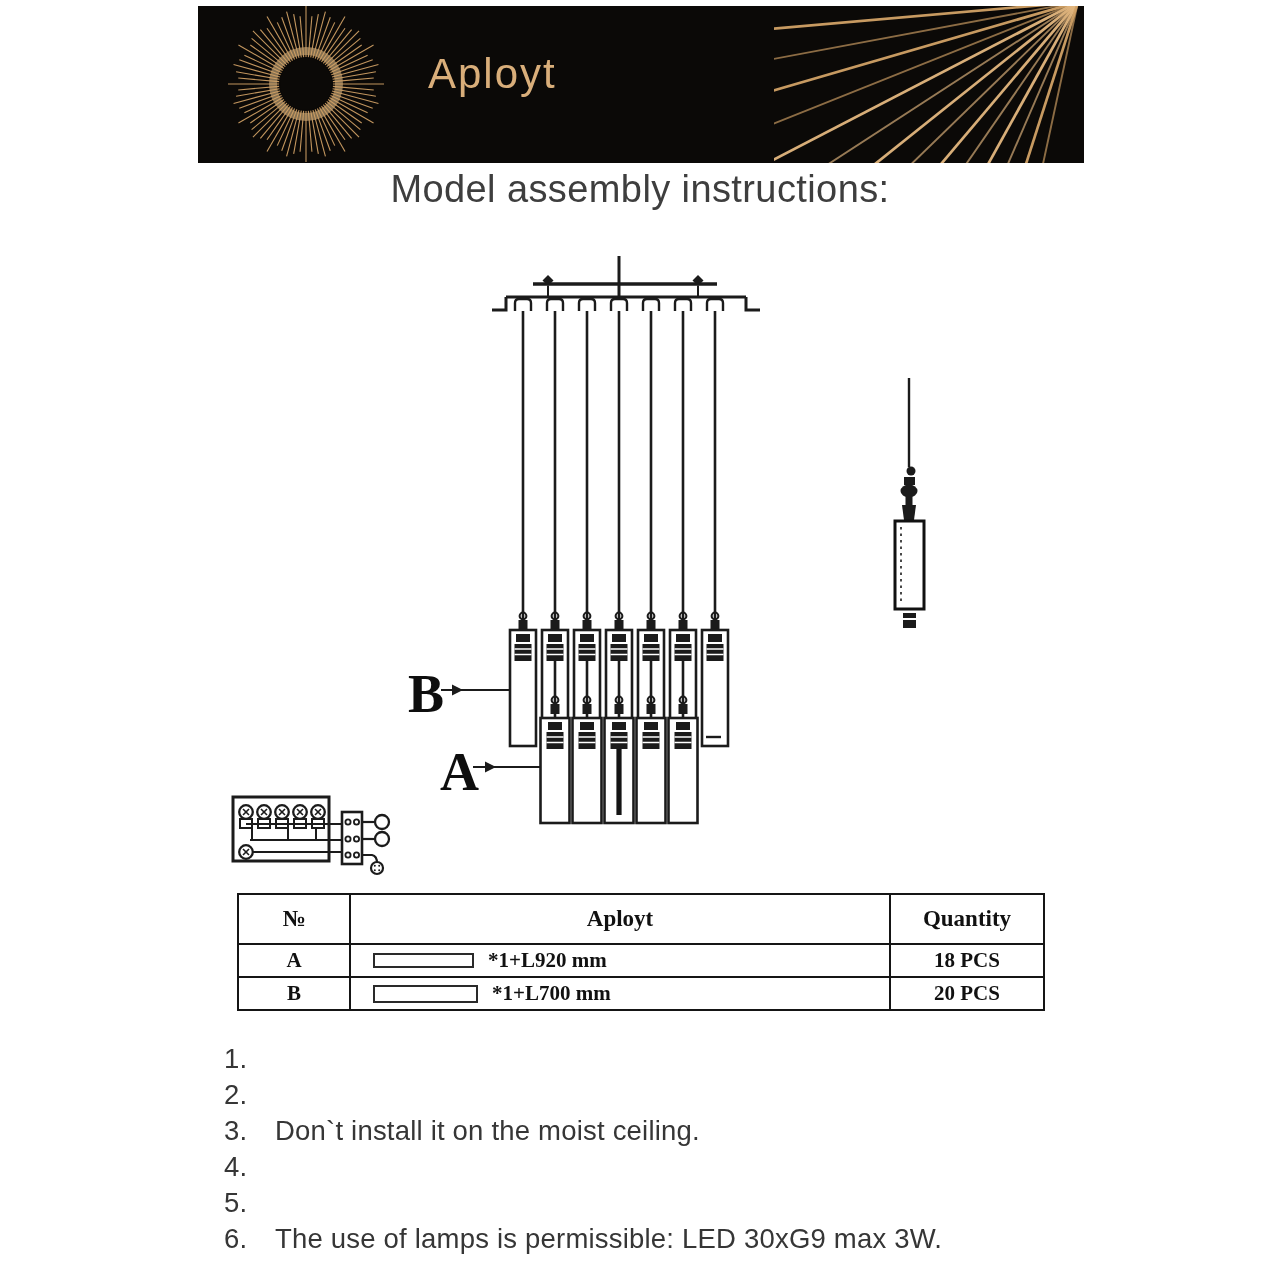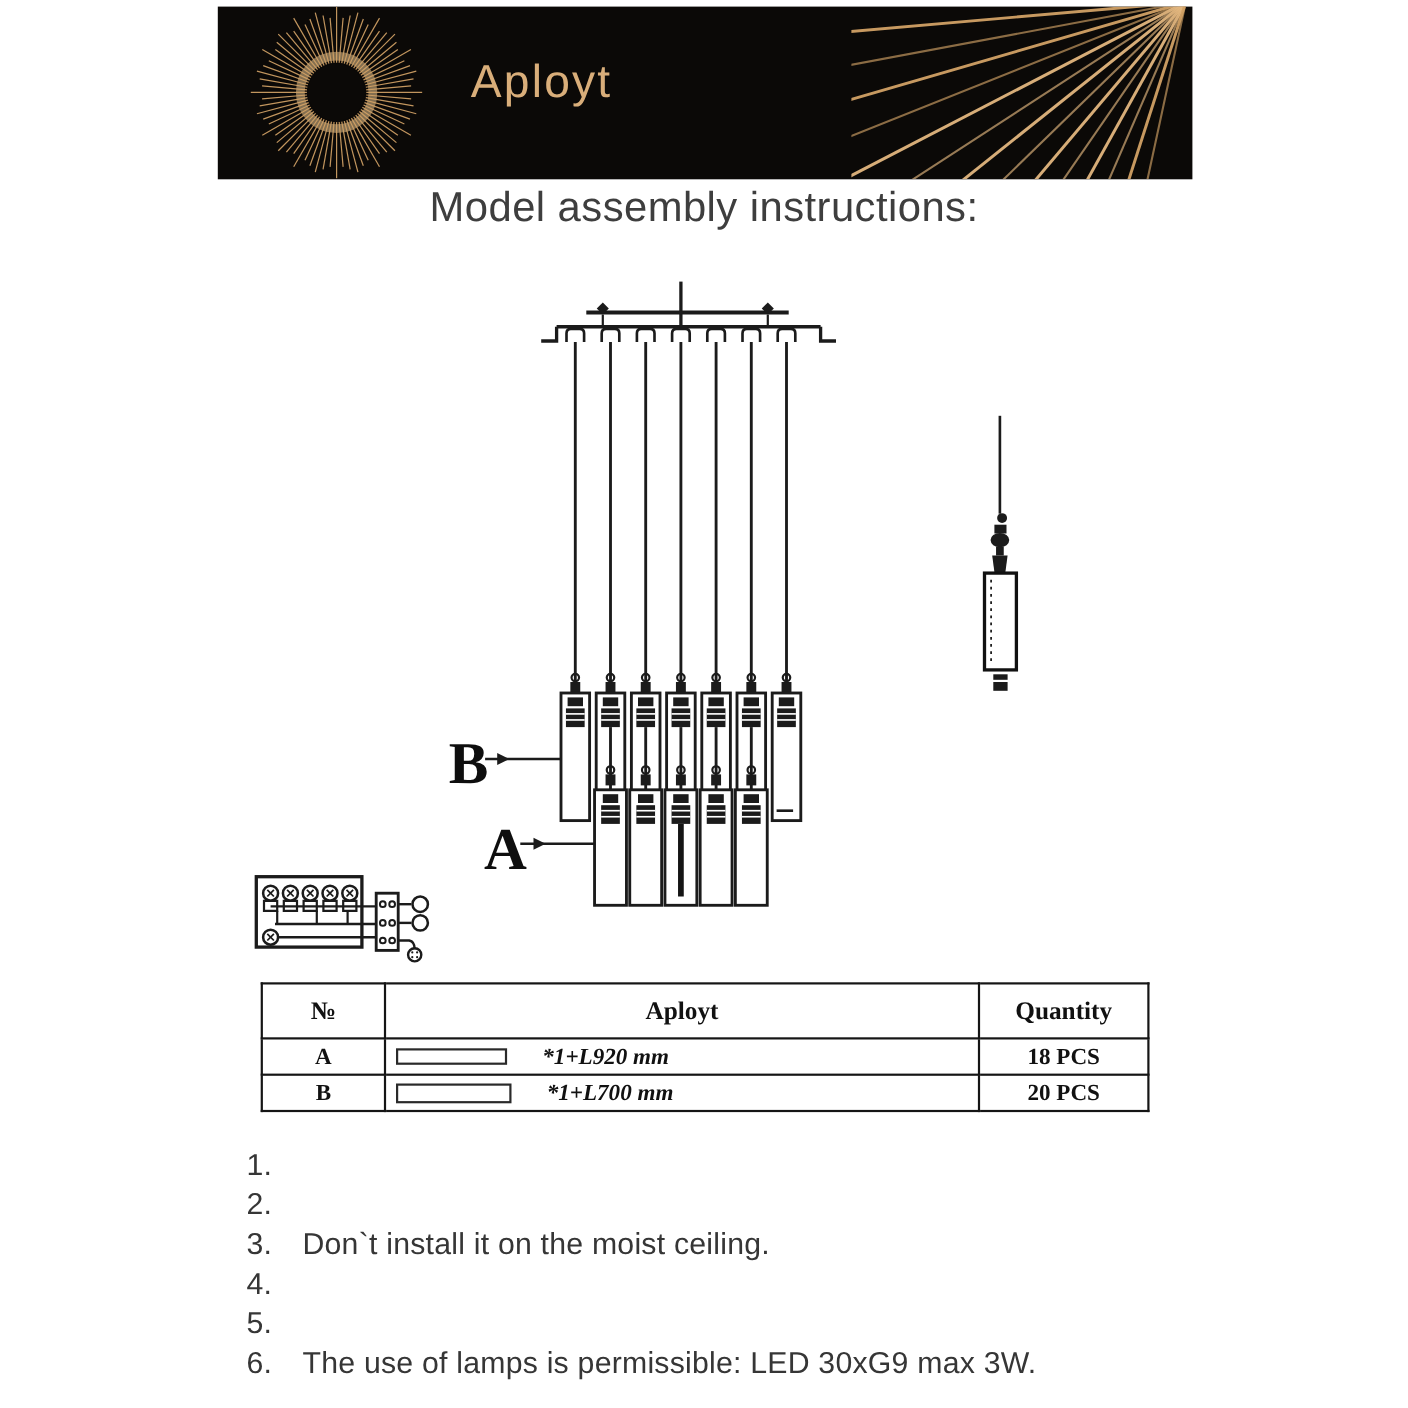--- a/index.html
+++ b/index.html
@@ -20,21 +20,21 @@
 
   
   .diagram-svg{position:absolute;left:200px;top:250px;width:840px;height:640px;}
 
   
   .spec{position:absolute;left:237px;top:893px;width:806px;border-collapse:collapse;
         table-layout:fixed;font-family:"Liberation Serif",serif;color:#111;}
   .spec th,.spec td{border:2.6px solid #151515;text-align:center;font-weight:bold;padding:0;}
   .spec th{height:48px;font-size:23px;}
   .spec td{height:31px;font-size:21px;}
-  .crystal-cell{display:flex;align-items:center;padding-left:9px;gap:32px;font-style:italic;}
+  .crystal-cell{display:flex;align-items:center;padding-left:22px;gap:14px;}
   .shape{border:2.4px solid #2a2a2a;background:#fff;flex:none;}
   .shape-a{width:97px;height:11px;}
   .shape-b{width:101px;height:14px;}
 
   
   .list{position:absolute;left:224px;top:1041px;margin:0;padding:0;list-style:none;
         font-size:27.5px;line-height:36px;color:#363636;letter-spacing:.2px;}
   .list li{display:flex;}
   .list .num{width:51px;flex:none;}
 </style>

